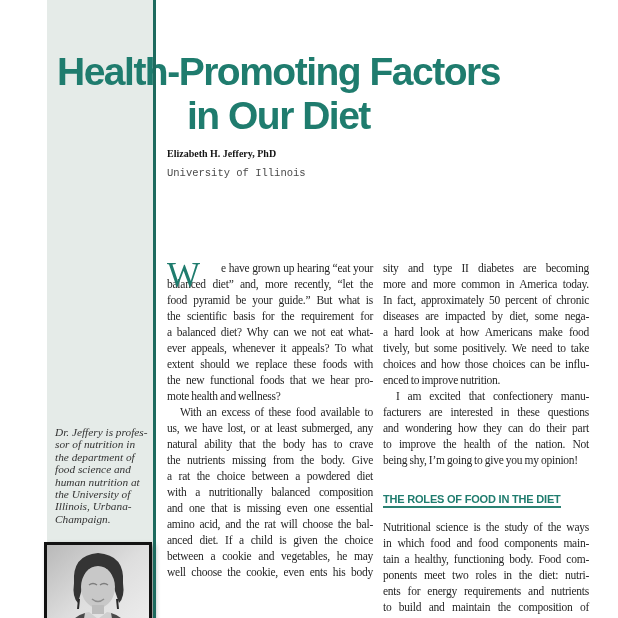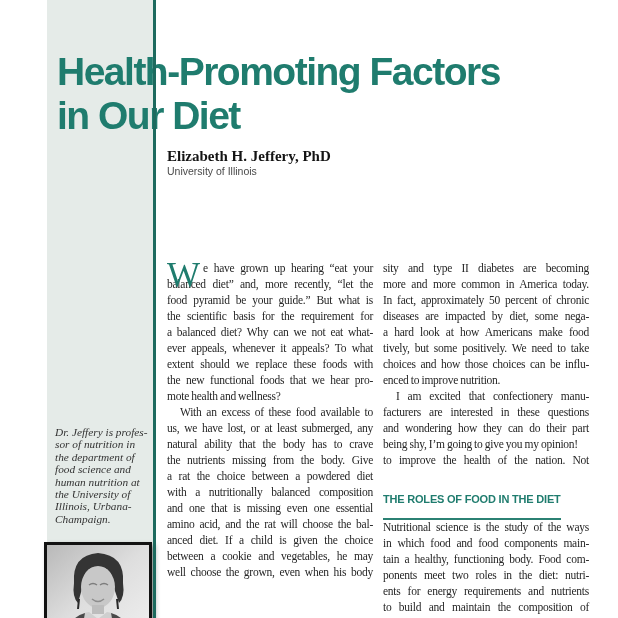--- a/index.html
+++ b/index.html
@@ -4,41 +4,41 @@
 <style>
   html,body{margin:0;padding:0;background:#ffffff;}
   .page{position:relative;width:618px;height:618px;background:#ffffff;overflow:hidden;
         font-family:"Liberation Serif", serif;}
   
   .band{position:absolute;left:47px;top:0;width:106px;height:618px;background:#e5ebe8;z-index:1;}
   .vline{position:absolute;left:153px;top:0;width:3px;height:618px;background:#1d6a5e;z-index:6;}
   
   .title{position:absolute;left:57px;top:50px;z-index:3;color:#1f7c6e;
          font-family:"Liberation Sans", sans-serif;font-weight:bold;
-         font-size:39px;line-height:44px;letter-spacing:-1.5px;white-space:nowrap;}
+         font-size:39px;line-height:44px;letter-spacing:-1.5px;white-space:nowrap;text-align:center;}
   
   .author{position:absolute;left:167px;top:148px;z-index:3;}
-  .author-name{font-family:"Liberation Serif", serif;font-weight:bold;font-size:15px;color:#141414;}
-  .author-aff{font-family:Liberation Sans, sans-serif;font-size:10.5px;color:#4a4a4a;margin-top:0;}
+  .author-name{font-family:"Liberation Serif", serif;font-weight:bold;font-size:10px;color:#141414;}
+  .author-aff{font-family:Liberation Mono, monospace;font-size:10.5px;color:#4a4a4a;margin-top:8px;}
   
   .col{position:absolute;top:260px;width:206px;z-index:3;}
   .col-left{left:167px;}
   .col-right{left:383px;}
   .bline{font-size:11.5px;line-height:16px;height:16px;color:#262626;
          letter-spacing:-0.25px;word-spacing:-0.4px;white-space:nowrap;
          text-align:justify;text-align-last:justify;}
   .bline.indent{padding-left:13px;font-family:Liberation Serif, serif;}
-  .bline.dc{margin-left:36px;font-family:Liberation Serif, serif;}
+  .bline.dc{margin-left:54px;font-family:Liberation Serif, serif;}
   .bline.pend{text-align-last:left;}
   .dropcap{position:absolute;left:0;top:1px;font-size:35px;line-height:30px;
            color:#1f7c6e;font-family:"Liberation Serif", serif;z-index:4;}
   .hwrap{margin-top:21px;margin-bottom:11px;height:19px;}
   .col-heading{display:inline-block;font-family:"Liberation Sans", sans-serif;font-weight:bold;
                font-size:11px;letter-spacing:-0.2px;color:#1f7c6e;white-space:nowrap;
-               padding-bottom:13px;border-bottom:2.5px solid #2b8173;}
+               padding-bottom:1px;border-bottom:2.5px solid #2b8173;}
   
   .bio{position:absolute;left:55px;top:426px;width:96px;z-index:3;
        font-style:italic;font-size:11.3px;line-height:12.4px;color:#333333;}
   .bio div{white-space:nowrap;}
   
   .photo{position:absolute;left:44px;top:542px;width:102px;height:90px;z-index:4;
          border:3px solid #121212;background:#d9d9d9;box-shadow:3px 3px 5px rgba(0,0,0,0.40);}
   .photo svg{display:block;}
 </style>
 </head>
@@ -72,37 +72,37 @@
       <div class="bline indent">With an excess of these food available to</div>
       <div class="bline">us, we have lost, or at least submerged, any</div>
       <div class="bline">natural ability that the body has to crave</div>
       <div class="bline">the nutrients missing from the body. Give</div>
       <div class="bline">a rat the choice between a powdered diet</div>
       <div class="bline">with a nutritionally balanced composition</div>
       <div class="bline">and one that is missing even one essential</div>
       <div class="bline">amino acid, and the rat will choose the bal-</div>
       <div class="bline">anced diet. If a child is given the choice</div>
       <div class="bline">between a cookie and vegetables, he may</div>
-      <div class="bline">well choose the grown, even when his body</div>
+      <div class="bline">well choose the cookie, even ents his body</div>
     </div>
 
   <div class="col col-right" id="col-right">
       <div class="bline">sity and type II diabetes are becoming</div>
       <div class="bline">more and more common in America today.</div>
       <div class="bline">In fact, approximately 50 percent of chronic</div>
       <div class="bline">diseases are impacted by diet, some nega-</div>
       <div class="bline">a hard look at how Americans make food</div>
       <div class="bline">tively, but some positively. We need to take</div>
       <div class="bline">choices and how those choices can be influ-</div>
       <div class="bline pend">enced to improve nutrition.</div>
       <div class="bline indent">I am excited that confectionery manu-</div>
       <div class="bline">facturers are interested in these questions</div>
       <div class="bline">and wondering how they can do their part</div>
+      <div class="bline">to improve the health of the nation. Not</div>
       <div class="bline pend">being shy, I’m going to give you my opinion!</div>
-      <div class="bline">to improve the health of the nation. Not</div>
       <div class="hwrap"><span class="col-heading">THE ROLES OF FOOD IN THE DIET</span></div>
       <div class="bline">Nutritional science is the study of the ways</div>
       <div class="bline">in which food and food components main-</div>
       <div class="bline">tain a healthy, functioning body. Food com-</div>
       <div class="bline">ponents meet two roles in the diet: nutri-</div>
       <div class="bline">ents for energy requirements and nutrients</div>
       <div class="bline">to build and maintain the composition of</div>
     </div>
 
   <div class="bio" id="bio-note">

